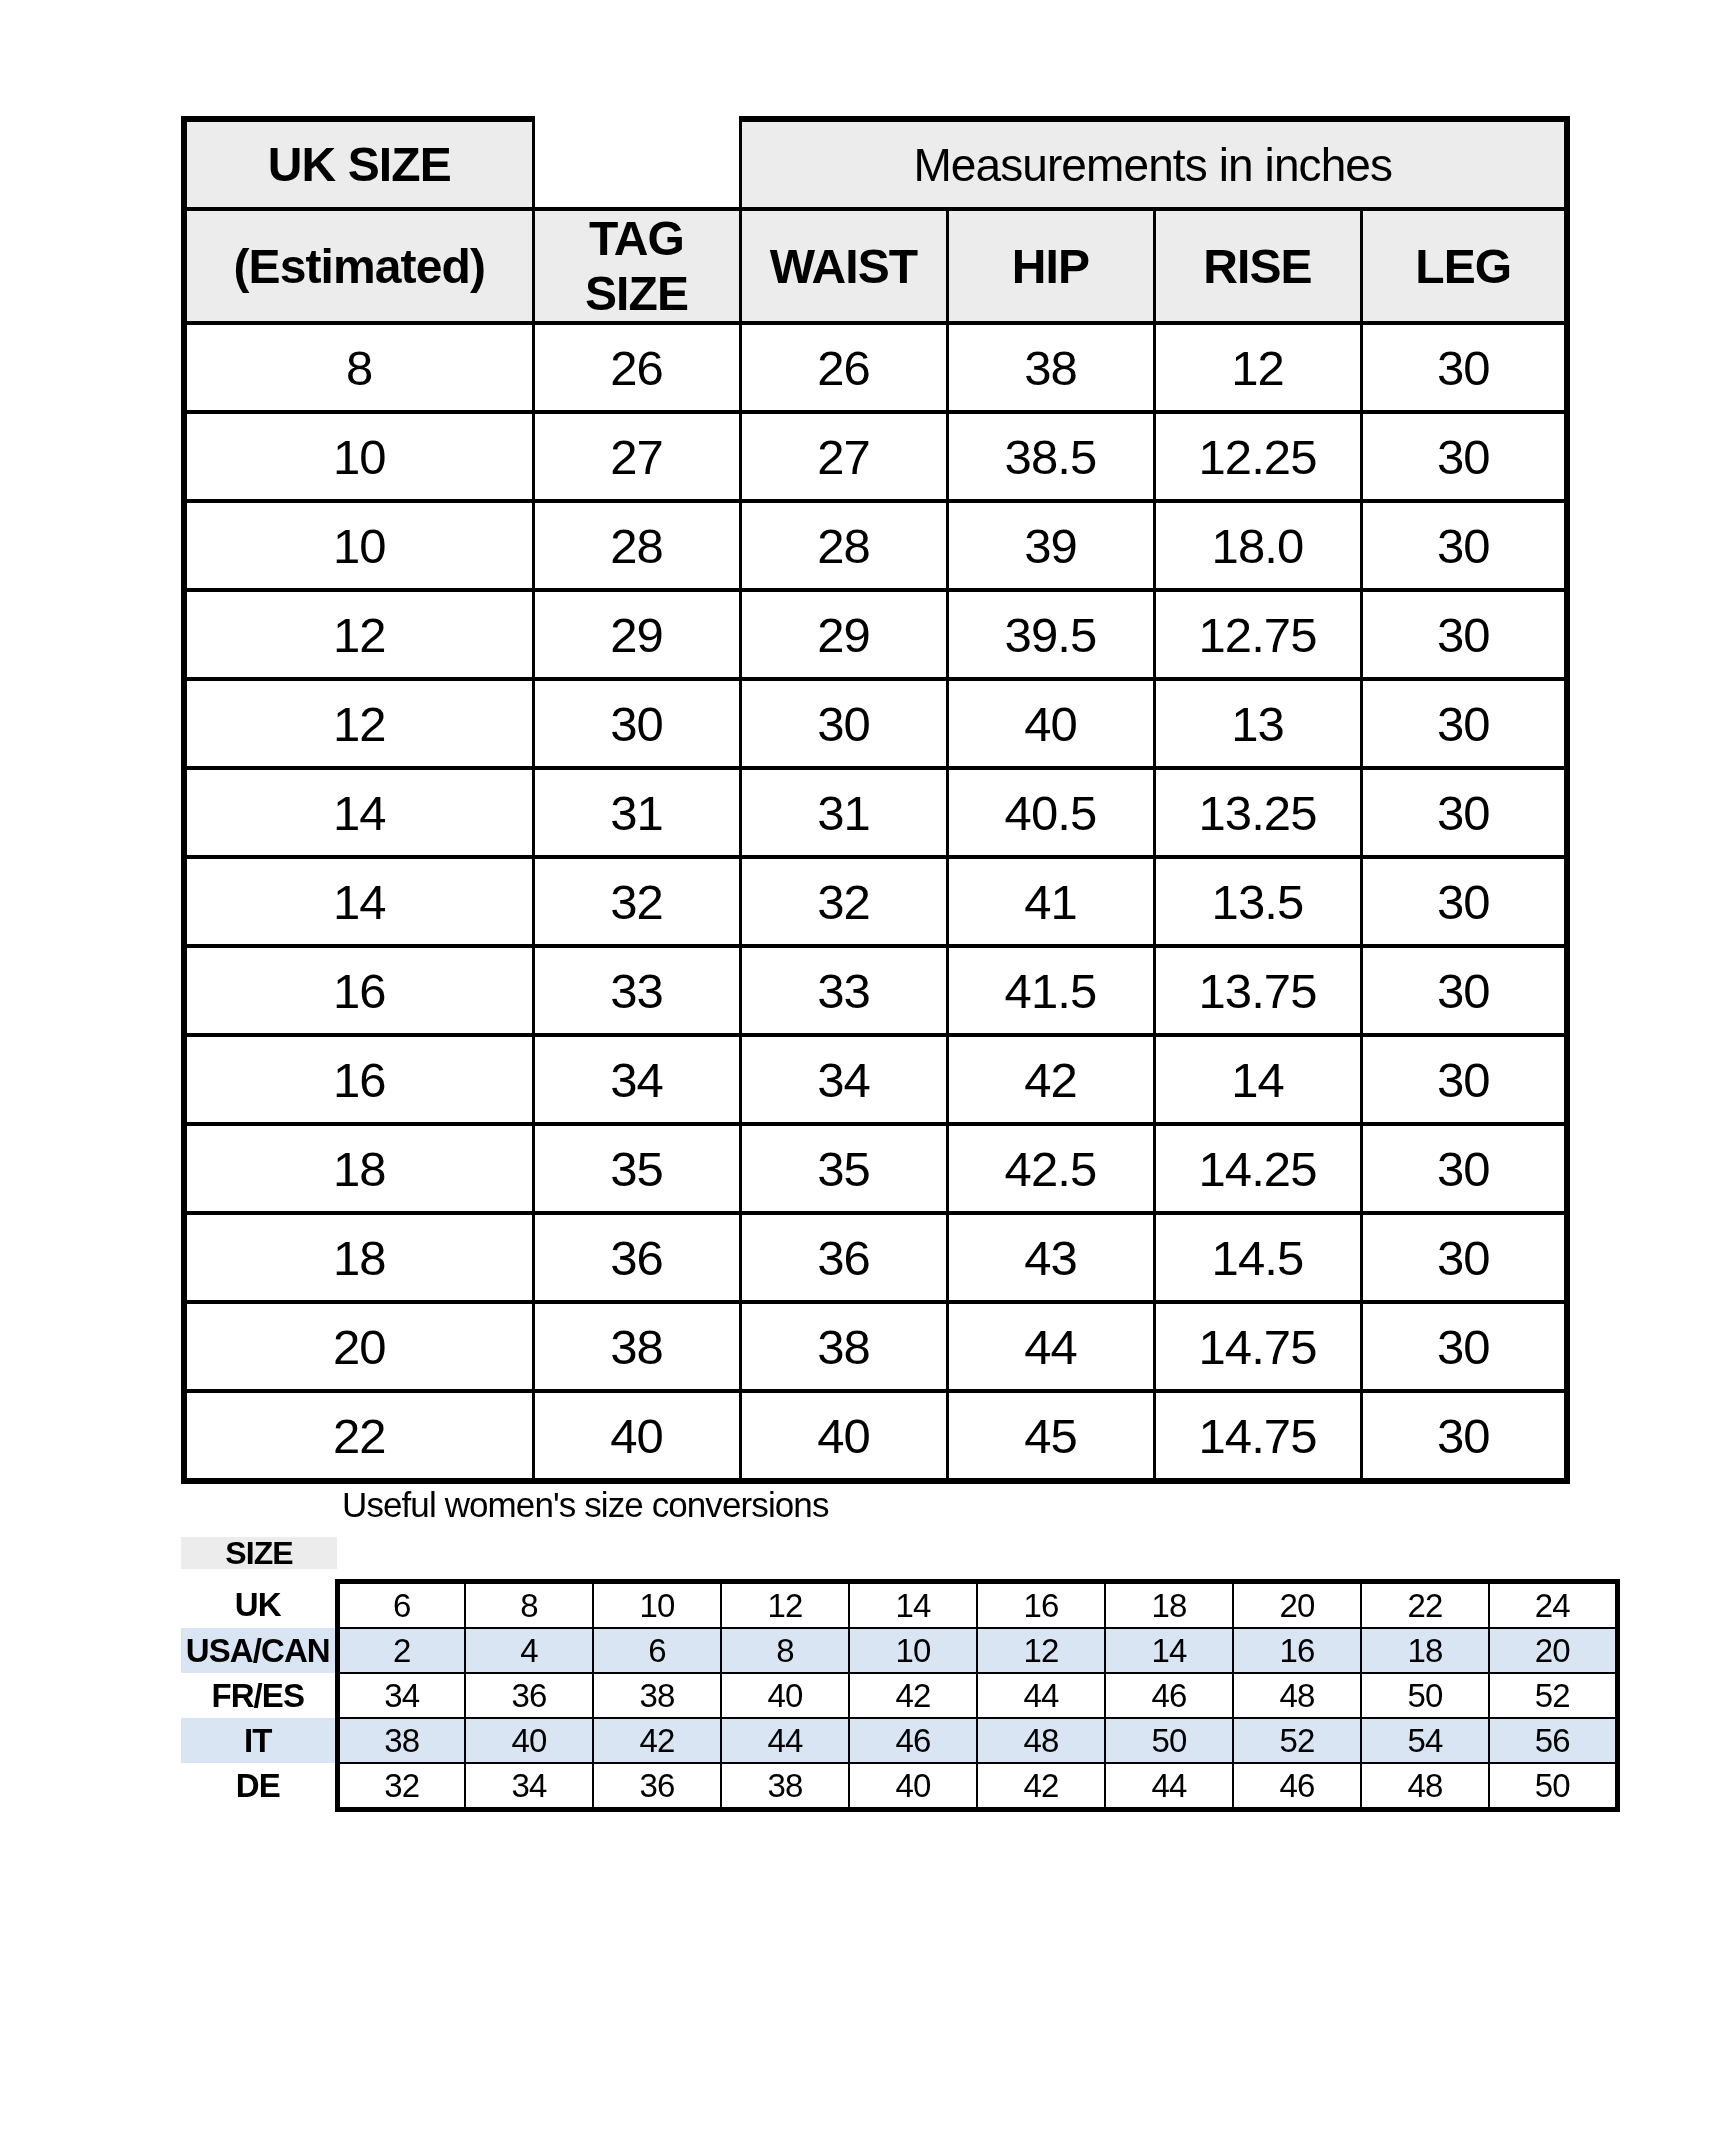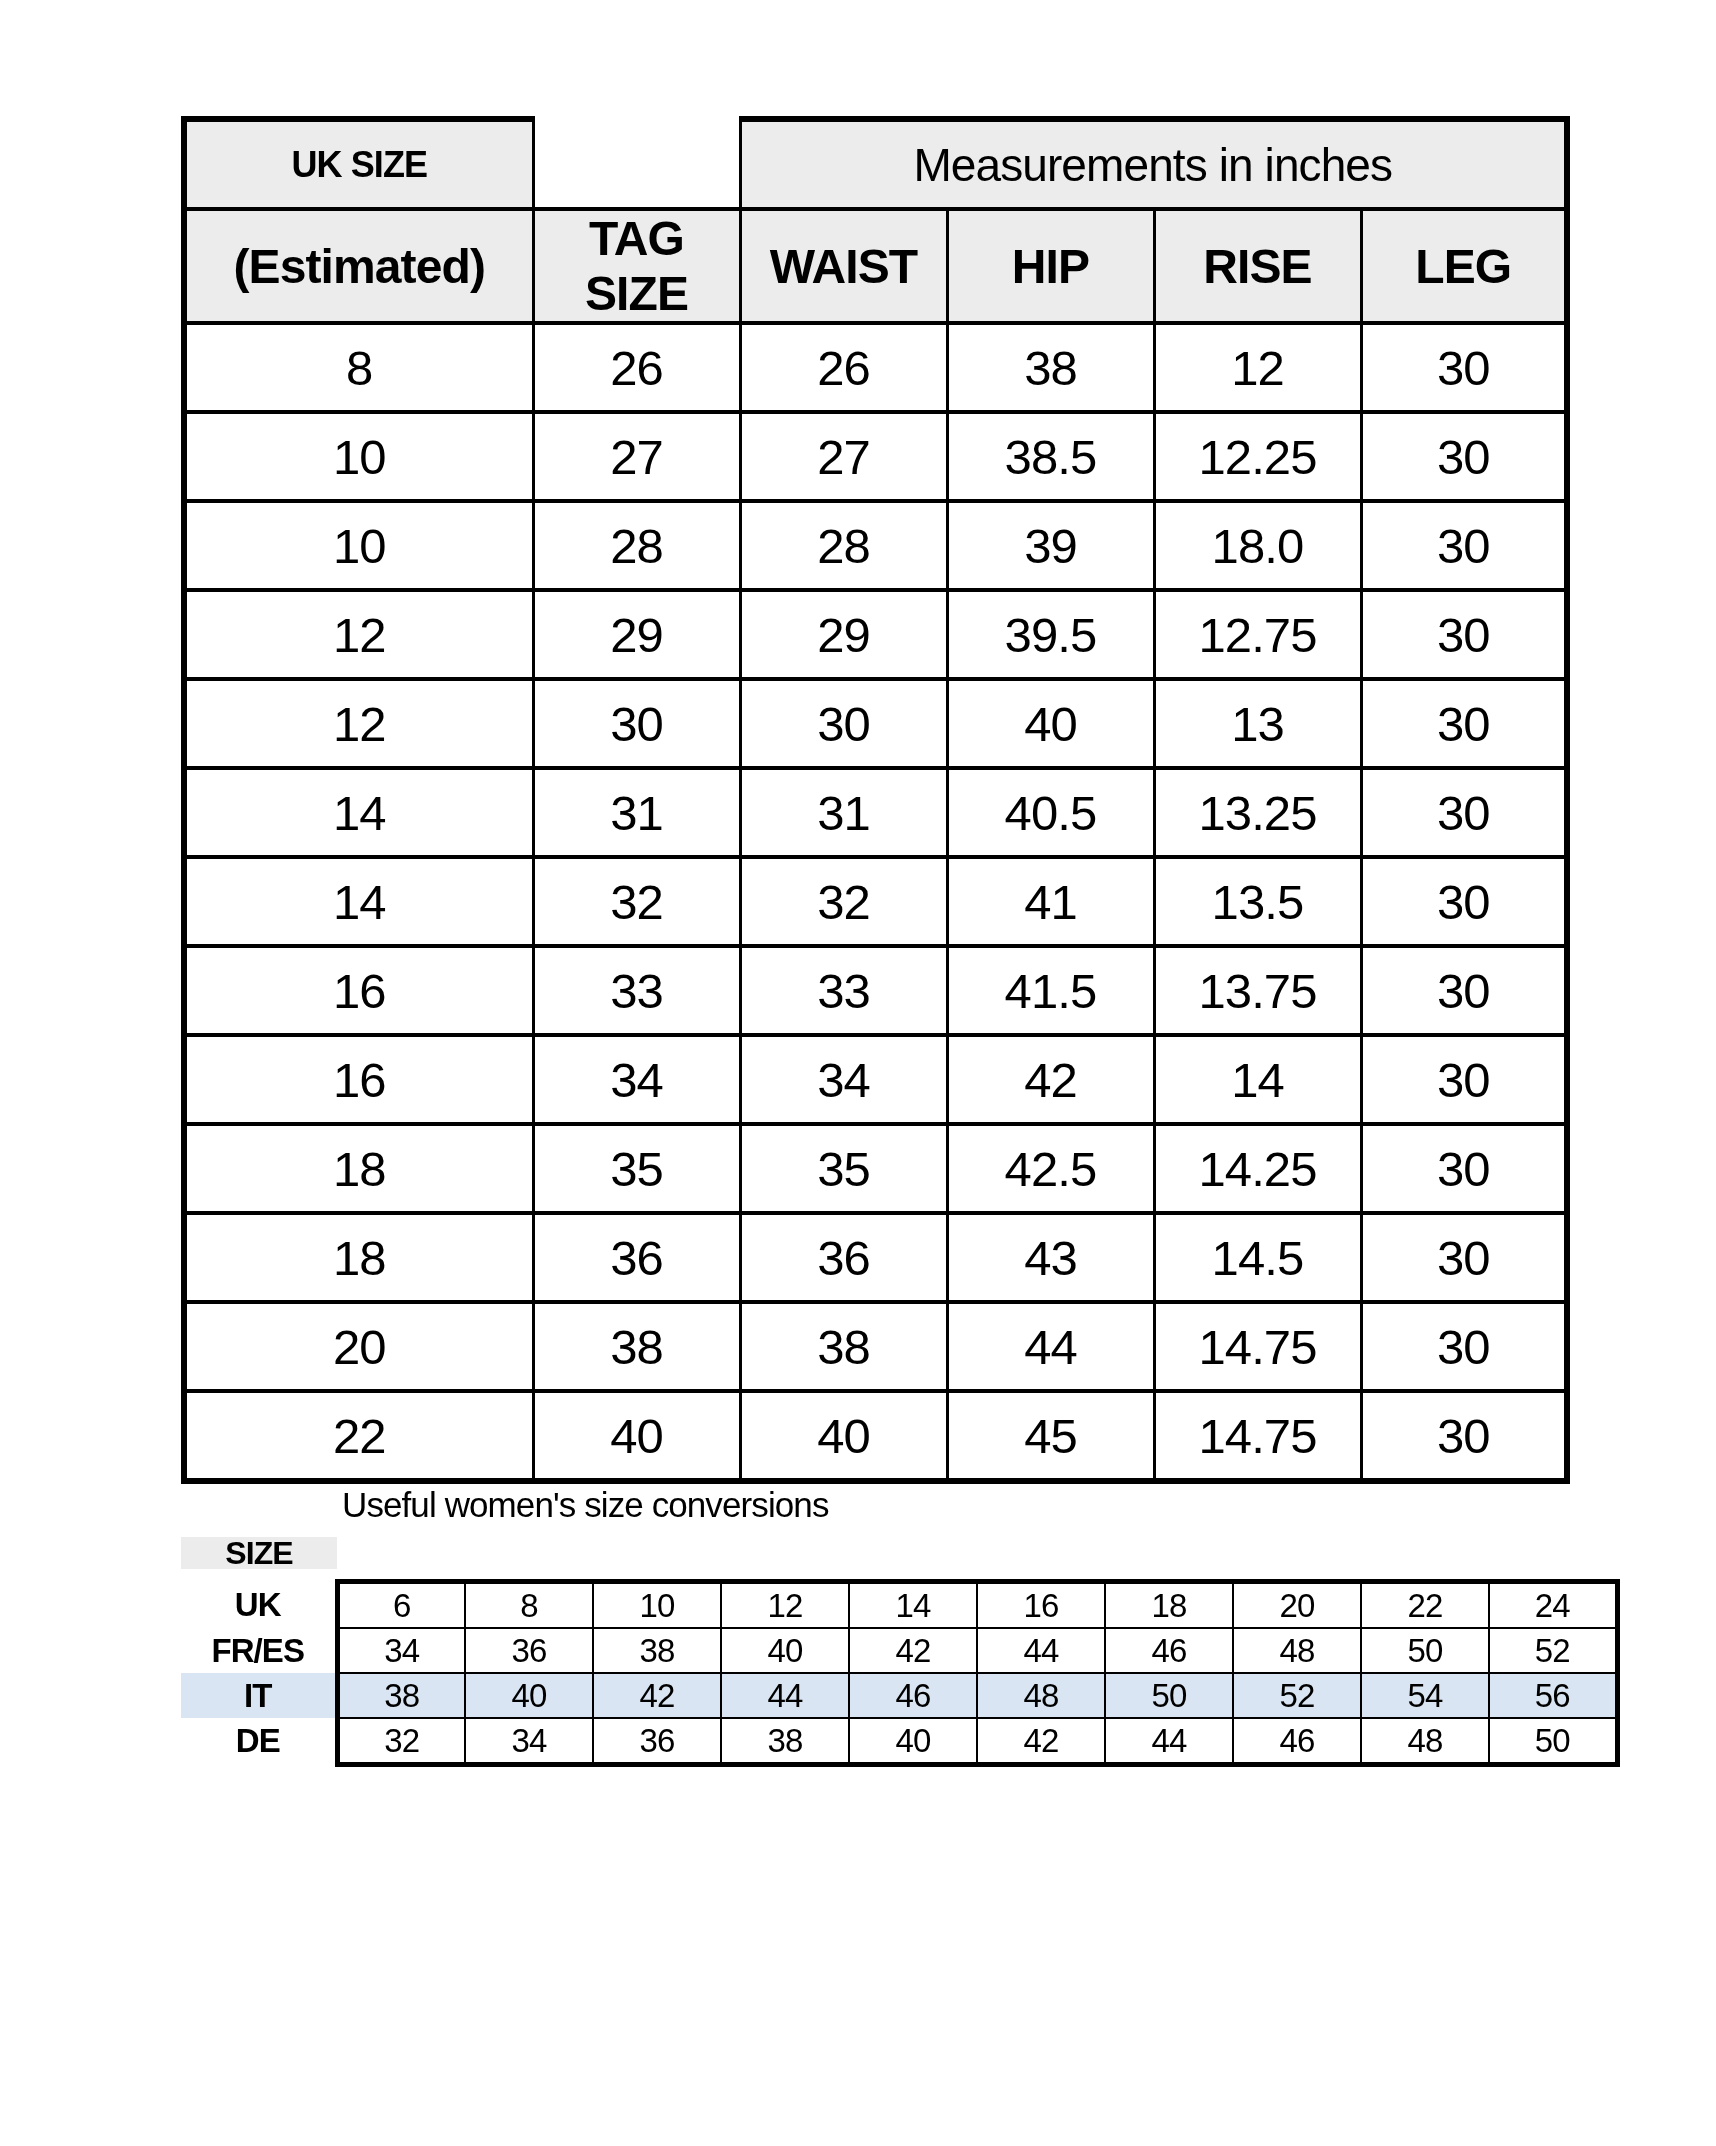--- a/index.html
+++ b/index.html
@@ -22,21 +22,21 @@
     text-align:center;vertical-align:middle;
     border:3.5px solid #000;
     border-top-width:4.4px;border-bottom-width:4.4px;
     padding:0;
     font-size:49px;font-weight:400;
     height:85px;
     letter-spacing:-0.9px;
   }
   .main-table thead th{background:#ececec;}
   .main-table thead tr.hrow2 th{font-weight:700;font-size:48px;}
-  .main-table th.uk-size{font-weight:700;font-size:36px;}
+  .main-table th.uk-size{font-weight:700;font-size:48px;}
   .main-table th.measurements{font-weight:400;font-size:46px;}
   .main-table th.spacer{
     border-style:none;background:#ffffff;
   }
   
   .main-table tr > *:first-child{border-left-width:6.2px;}
   .main-table tr > *:last-child{border-right-width:6.2px;}
   .main-table thead tr:first-child > *{border-top-width:6.2px;}
   .main-table tbody tr:last-child td{border-bottom-width:6.2px;}
   .main-table tbody td{background:#ffffff;}
@@ -239,20 +239,33 @@
         <td class="v">8</td>
         <td class="v">10</td>
         <td class="v">12</td>
         <td class="v">14</td>
         <td class="v">16</td>
         <td class="v">18</td>
         <td class="v">20</td>
         <td class="v">22</td>
         <td class="v">24</td>
       </tr>
+      <tr class="hl">
+        <th class="lbl">USA/CAN</th>
+        <td class="v">2</td>
+        <td class="v">4</td>
+        <td class="v">6</td>
+        <td class="v">8</td>
+        <td class="v">10</td>
+        <td class="v">12</td>
+        <td class="v">14</td>
+        <td class="v">16</td>
+        <td class="v">18</td>
+        <td class="v">20</td>
+      </tr>
       <tr>
         <th class="lbl">FR/ES</th>
         <td class="v">34</td>
         <td class="v">36</td>
         <td class="v">38</td>
         <td class="v">40</td>
         <td class="v">42</td>
         <td class="v">44</td>
         <td class="v">46</td>
         <td class="v">48</td>

